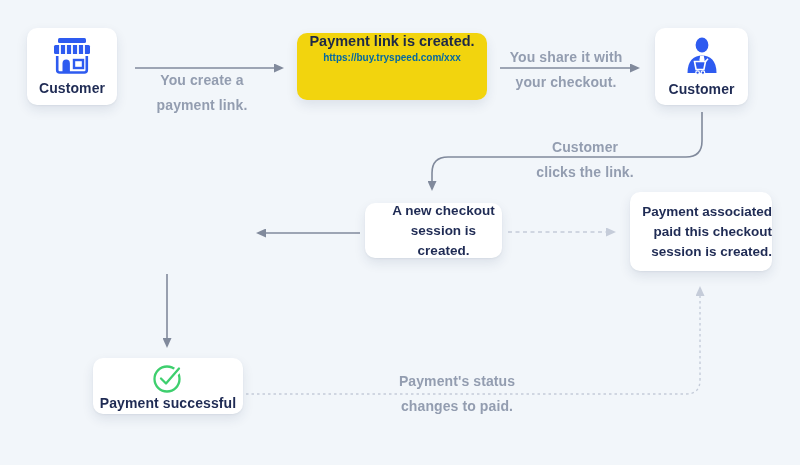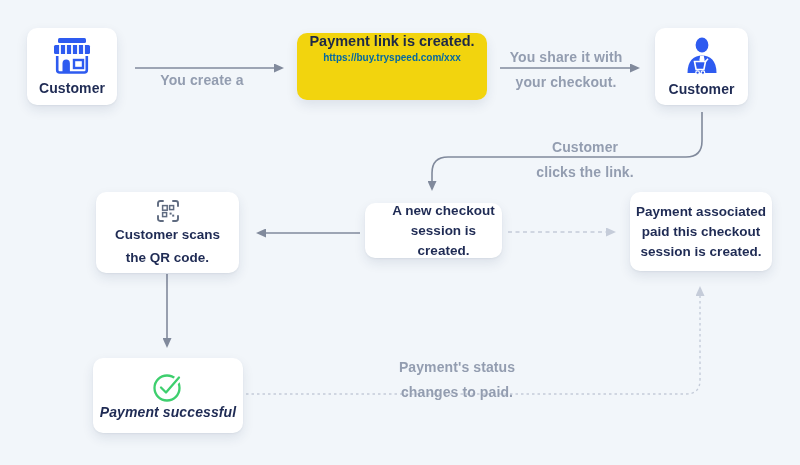--- a/index.html
+++ b/index.html
@@ -50,39 +50,39 @@
     border-radius: 10px;
     box-shadow: 0 5px 12px rgba(32,45,84,0.10);
     display: flex; flex-direction: column;
     align-items: center; 
     gap: 3px; z-index: 2; text-align: center;
   }
   .payment-link-title { font-size: 14.5px; font-weight: 700; color: #1d2947; }
   .payment-link-url   { font-size: 10px; font-weight: 600; color: #0369a1; }
 
   .checkout-box          { left: 365px; top: 203px; width: 137px; height: 55px; padding-left: 20px; }
-  .payment-associated-box{ left: 630px; top: 192px; width: 142px; height: 79px; }
+  .payment-associated-box{ left: 630px; top: 192px; width: 142px; height: 79px; align-items: flex-end; }
   .qr-box                { left: 96px;  top: 192px; width: 143px; height: 81px; gap: 3px; padding-top: 2px; }
-  .success-box           { left: 93px;  top: 358px; width: 150px; height: 75px; gap: 1px; font-style: italic; }
+  .success-box           { left: 93px;  top: 358px; width: 150px; height: 56px; gap: 1px; }
 
   .edge-label {
     position: absolute;
     width: 170px;
     text-align: center;
     font-size: 14px;
     font-weight: 600;
     color: #939db0;
     line-height: 24.5px;
     z-index: 2;
     letter-spacing: 0.1px;
   }
   .label-create-link { left: 117px; top: 45px; margin-top: 23px; }
   .label-share-link  { left: 481px; top: 45px; }
   .label-clicks-link { left: 500px; top: 135px; }
-  .label-status-paid { left: 372px; top: 355px; text-align: center; }
+  .label-status-paid { left: 372px; top: 369px; text-align: center; }
 
   .icon { display: block; }
 </style>
 </head>
 <body>
 
 <div class="stage">
 
   <svg class="connector-layer" width="800" height="465" viewBox="0 0 800 465" xmlns="http://www.w3.org/2000/svg">
     <defs>
@@ -151,53 +151,33 @@
     <div class="node-line">A new checkout</div>
     <div class="node-line">session is created.</div>
   </div>
 
   <div class="node payment-associated-box">
     <div class="node-line">Payment associated</div>
     <div class="node-line">paid this checkout</div>
     <div class="node-line">session is created.</div>
   </div>
 
-  <div class="node qr-box">
-    <svg class="icon" width="22" height="22" viewBox="0 0 22 22">
-      <g stroke="#5f6b80" stroke-width="1.9" fill="none" stroke-linecap="round">
-        <path d="M1,6 V3.2 Q1,1 3.2,1 H6"></path>
-        <path d="M16,1 H18.8 Q21,1 21,3.2 V6"></path>
-        <path d="M21,16 V18.8 Q21,21 18.8,21 H16"></path>
-        <path d="M6,21 H3.2 Q1,21 1,18.8 V16"></path>
-      </g>
-      <g stroke="#5f6b80" stroke-width="1.5" fill="none">
-        <rect x="5.6" y="5.6" width="4.6" height="4.6"></rect>
-        <rect x="12.6" y="5.6" width="4" height="4"></rect>
-        <rect x="5.6" y="12.6" width="4" height="4"></rect>
-      </g>
-      <g fill="#5f6b80">
-        <rect x="12.6" y="12.6" width="2" height="2"></rect>
-        <rect x="15.2" y="14.6" width="2" height="2"></rect>
-      </g>
-    </svg>
-    <div class="node-line">Customer scans</div>
-    <div class="node-line">the QR code.</div>
-  </div>
 
   <div class="node success-box">
     <svg class="icon" width="34" height="32" viewBox="0 0 34 32">
       <circle cx="16" cy="17" r="12.5" fill="none" stroke="#3ecf6e" stroke-width="2.3"></circle>
       <path d="M10,16.5 L15,21.5 L28,6.5" fill="none" stroke="#ffffff" stroke-width="7" stroke-linecap="round" stroke-linejoin="round"></path>
       <path d="M10,16.5 L15,21.5 L28,6.5" fill="none" stroke="#3ecf6e" stroke-width="2.3" stroke-linecap="round" stroke-linejoin="round"></path>
     </svg>
     <div class="node-label">Payment successful</div>
   </div>
 
   <div class="edge-label label-create-link">
     <div>You create a</div>
+    <div>payment link.</div>
   </div>
 
   <div class="edge-label label-share-link">
     <div>You share it with</div>
     <div>your checkout.</div>
   </div>
 
   <div class="edge-label label-clicks-link">
     <div>Customer</div>
     <div>clicks the link.</div>

